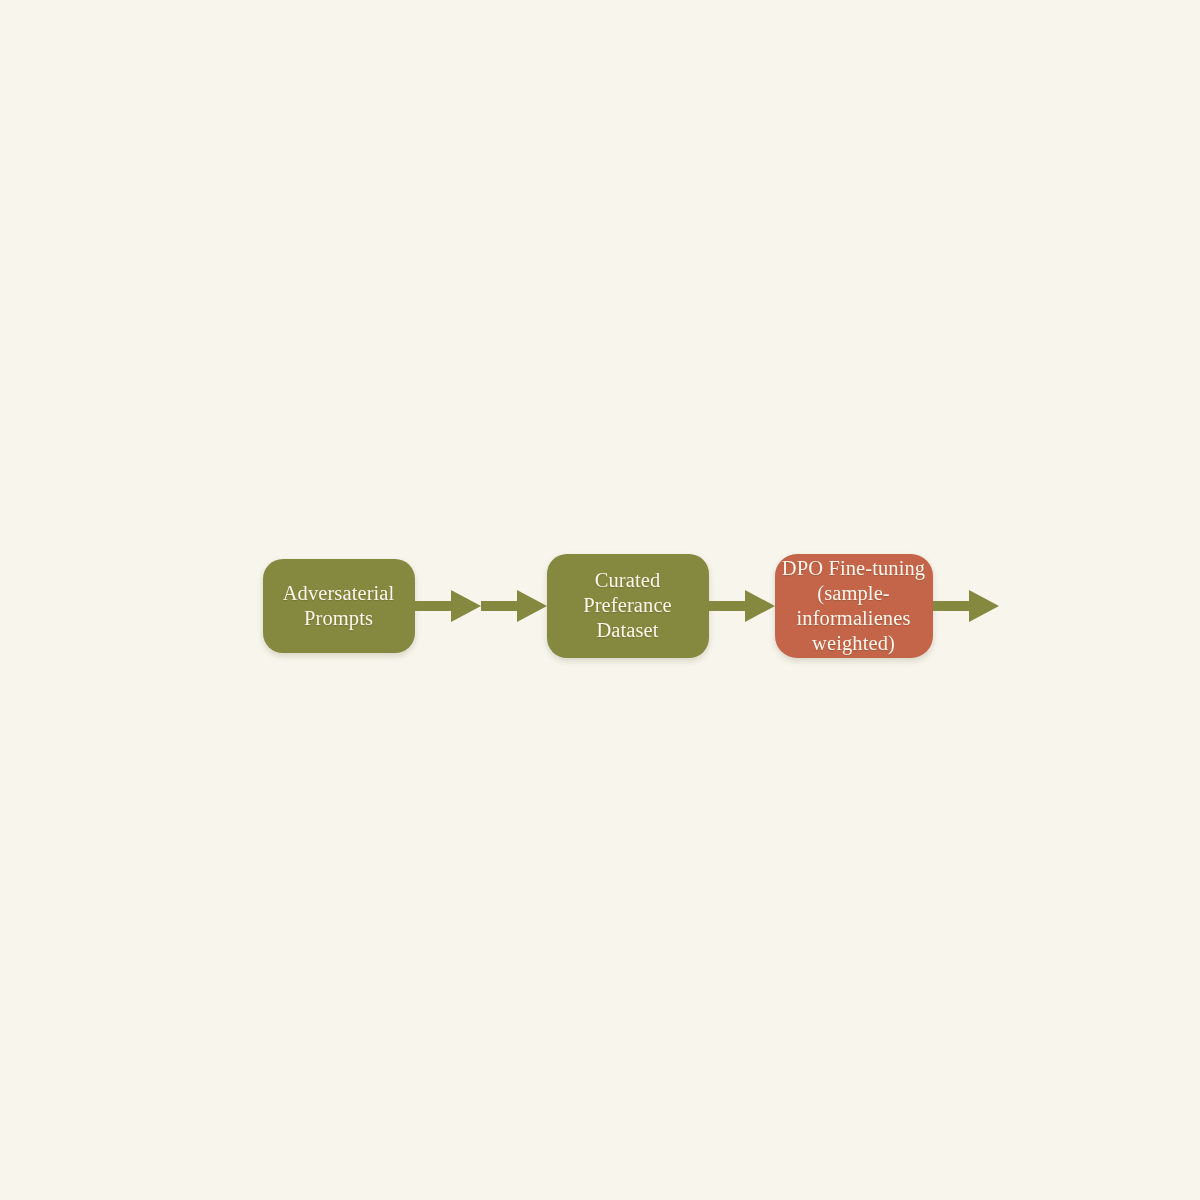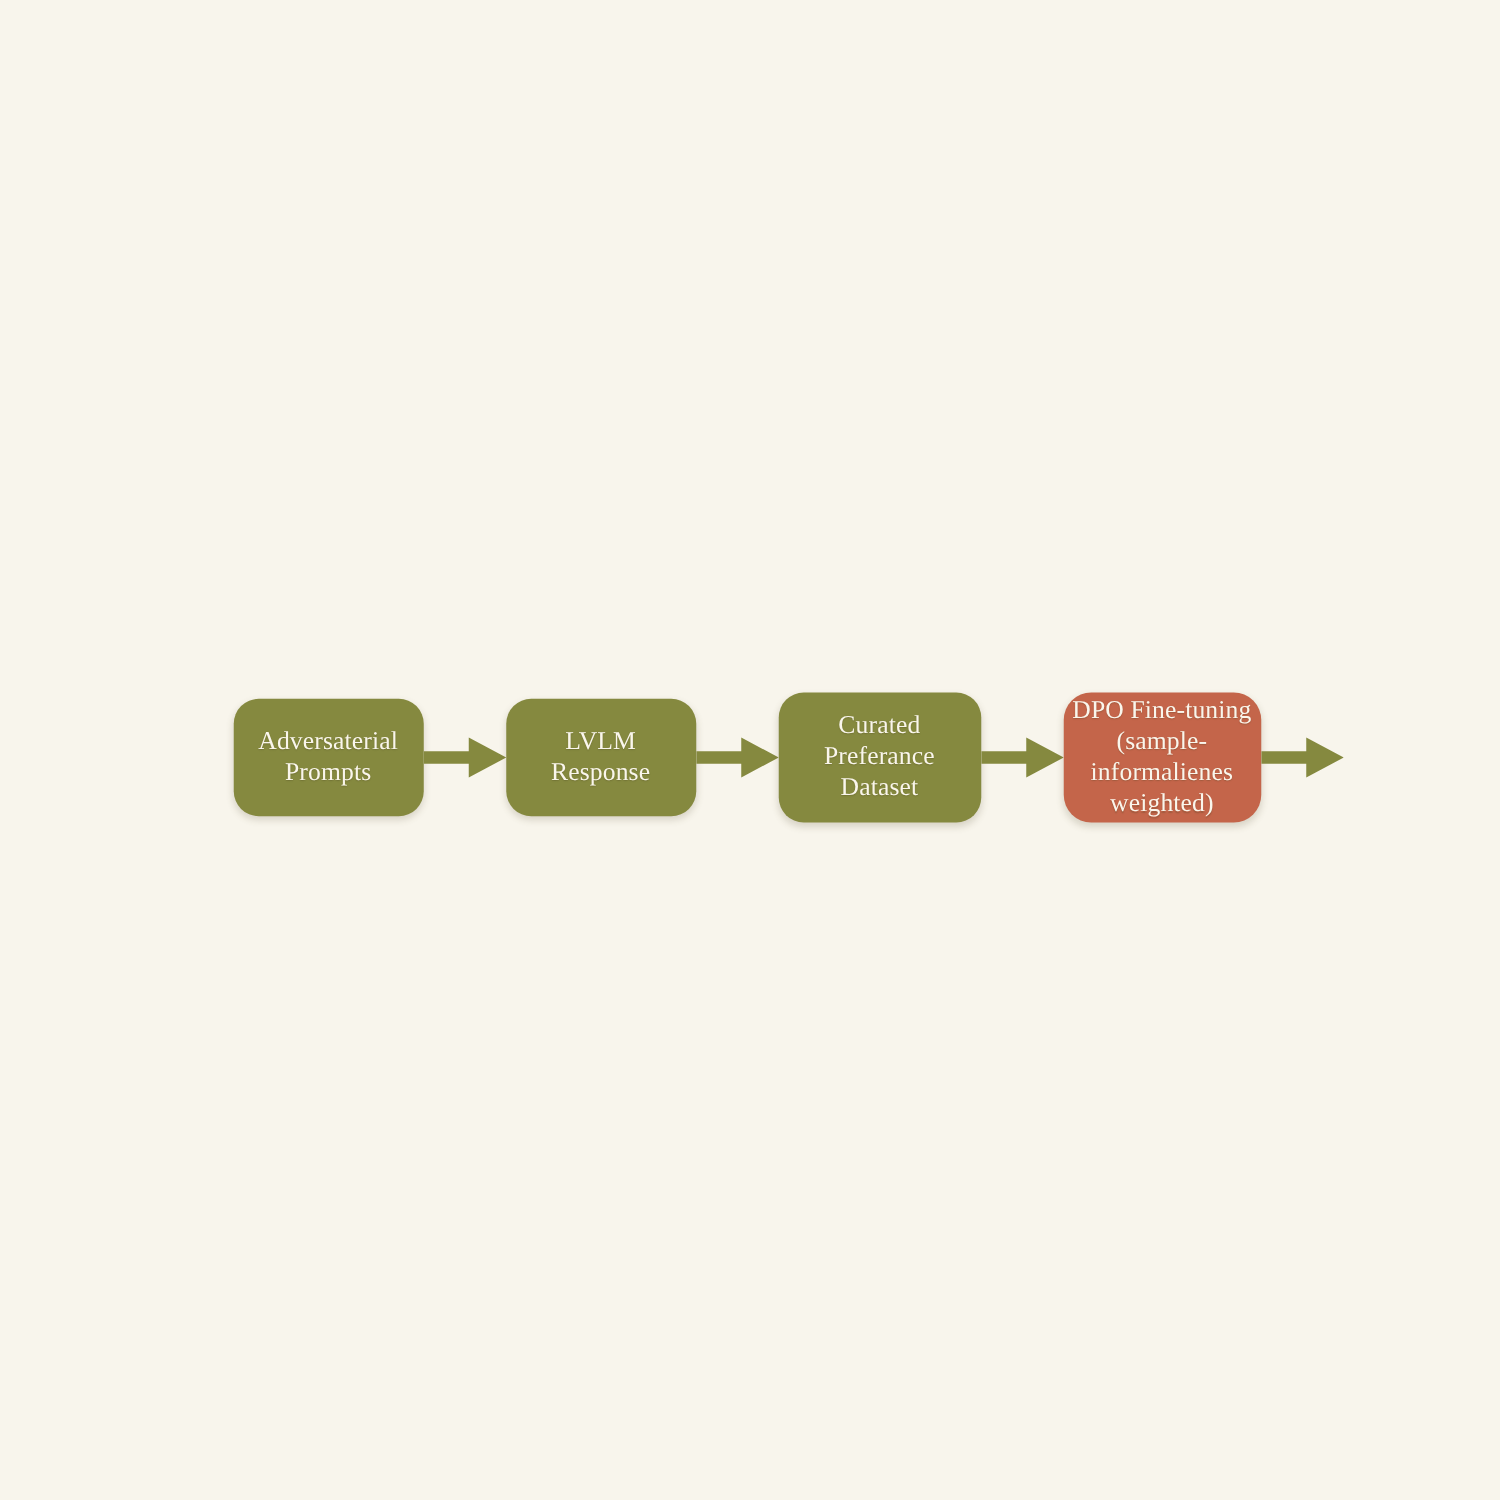--- a/index.html
+++ b/index.html
@@ -109,24 +109,20 @@
       <span class="node-label">Adversaterial
 Prompts</span>
     </div>
 
     <div class="arrow">
       <svg width="66" height="38" viewBox="0 0 66 38" aria-hidden="true">
         <polygon points="0,14 36,14 36,3 66,19 36,35 36,24 0,24" fill="#85893f"></polygon>
       </svg>
     </div>
 
-    <div class="node node-green n2">
-      <span class="node-label">LVLM
-Response</span>
-    </div>
 
     <div class="arrow">
       <svg width="66" height="38" viewBox="0 0 66 38" aria-hidden="true">
         <polygon points="0,14 36,14 36,3 66,19 36,35 36,24 0,24" fill="#85893f"></polygon>
       </svg>
     </div>
 
     <div class="node node-green n3">
       <span class="node-label">Curated
 Preferance

